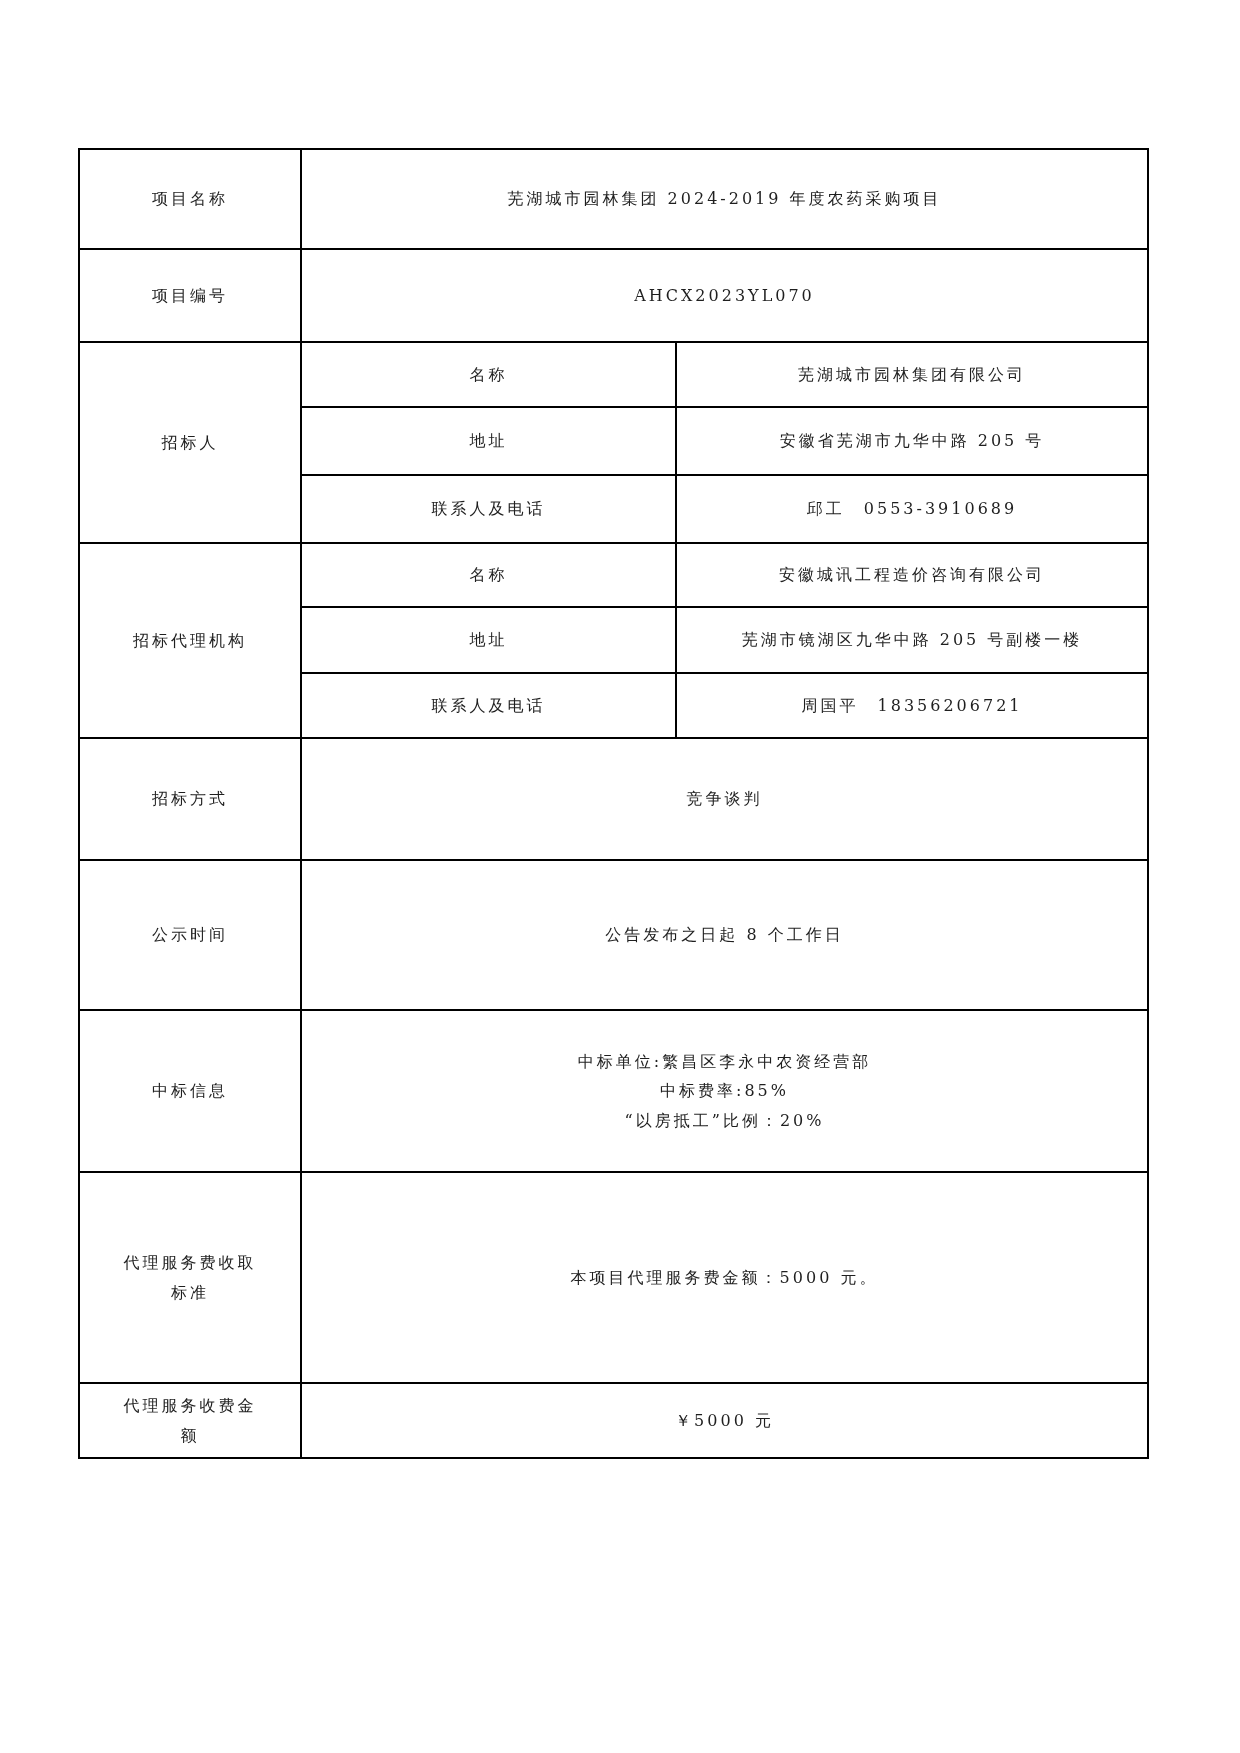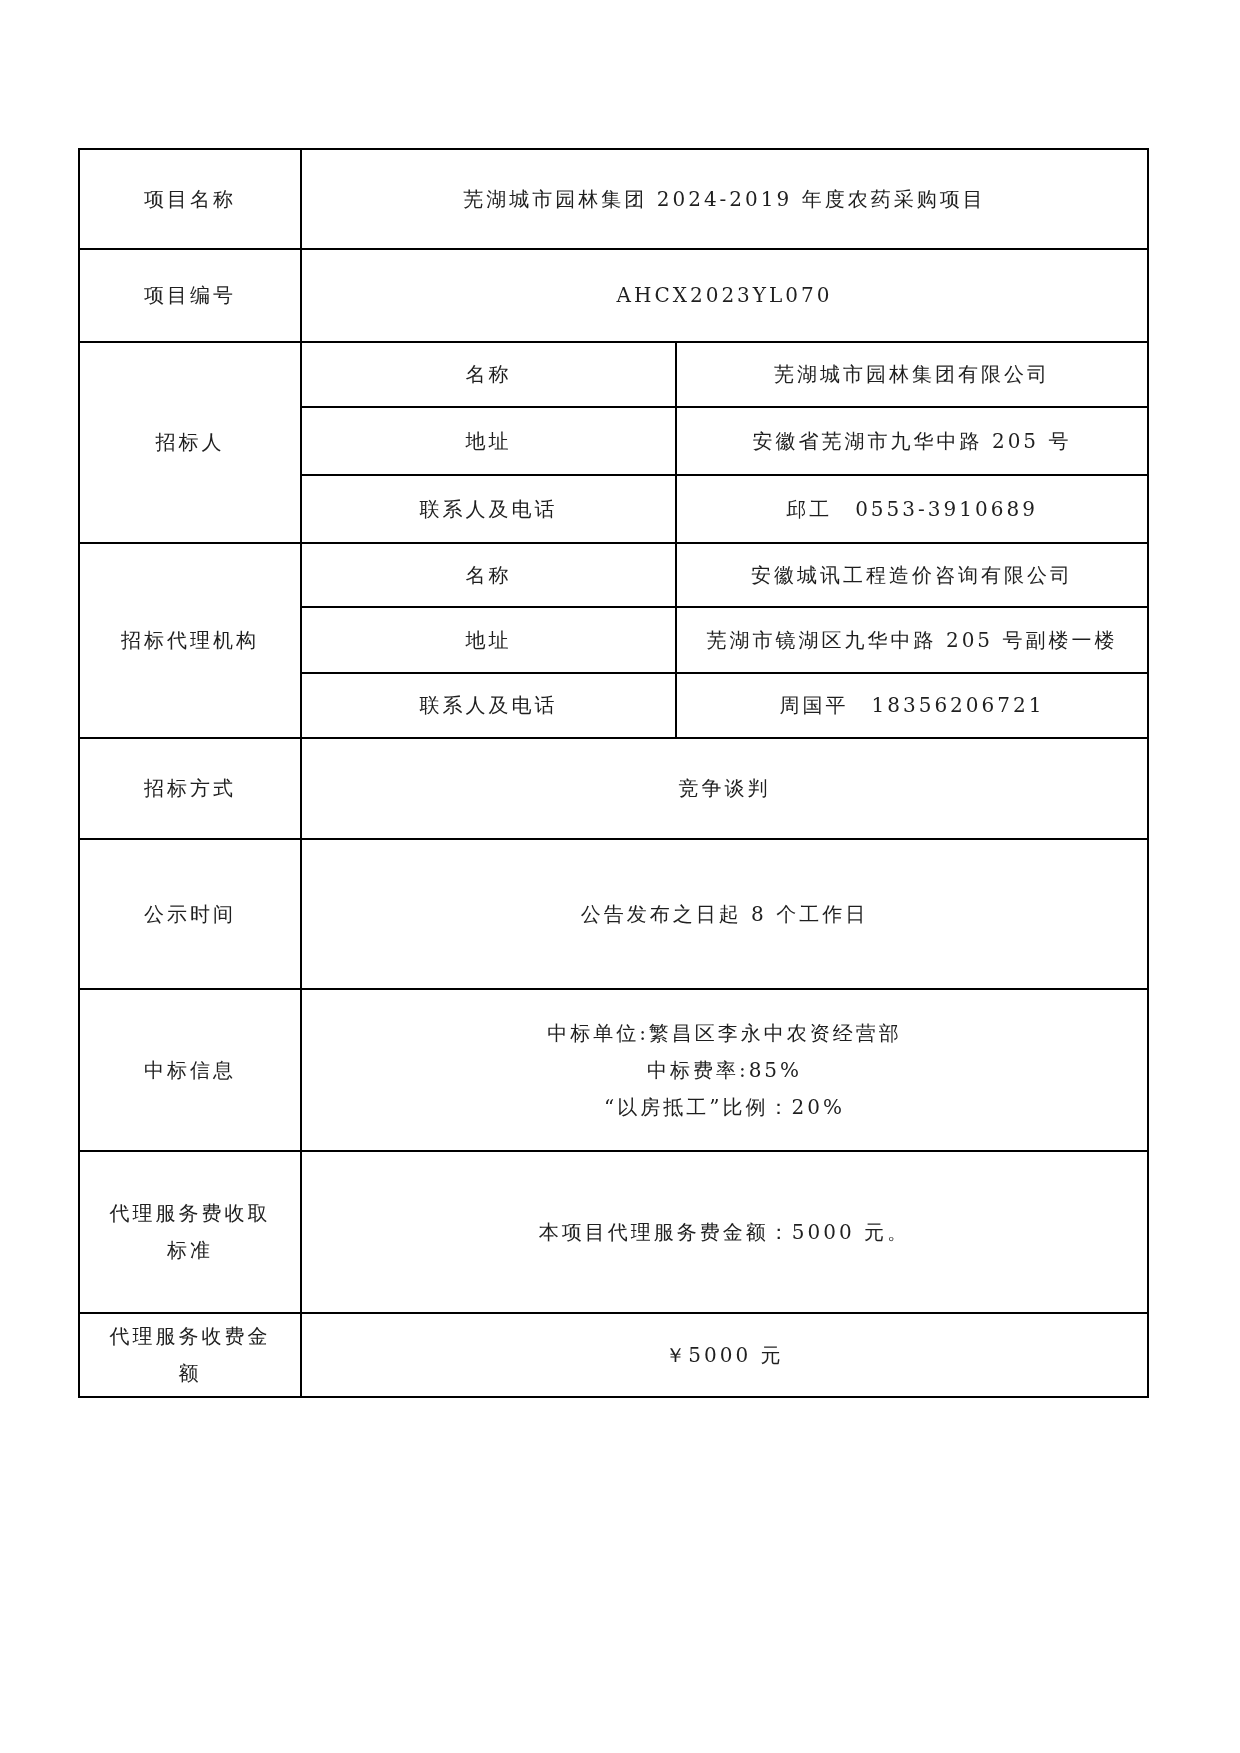--- a/index.html
+++ b/index.html
@@ -21,21 +21,21 @@
     left: 78px;
     top: 148px;
     width: 1069px;
     border-collapse: collapse;
     table-layout: fixed;
   }
   table.info-table td {
     border: 2px solid #000000;
     text-align: center;
     vertical-align: middle;
-    font-size: 20px;
+    font-size: 16px;
     letter-spacing: 3px;
     line-height: 1.85;
     padding: 4px 8px;
     white-space: pre-line;
     color: #1f1f1f;
   }
   col.c1 { width: 222px; }
   col.c2 { width: 375px; }
   col.c3 { width: 472px; }
 </style>
@@ -82,38 +82,38 @@
     </tr>
     <tr style="height:66px">
       <td>地址</td>
       <td>芜湖市镜湖区九华中路 205 号副楼一楼</td>
     </tr>
     <tr style="height:65px">
       <td>联系人及电话</td>
       <td>周国平　18356206721</td>
     </tr>
 
-    <tr style="height:101px">
+    <tr style="height:122px">
       <td>招标方式</td>
       <td colspan="2">竞争谈判</td>
     </tr>
 
     <tr style="height:150px">
       <td>公示时间</td>
       <td colspan="2">公告发布之日起 8 个工作日</td>
     </tr>
 
     <tr style="height:162px">
       <td>中标信息</td>
       <td colspan="2">中标单位:繁昌区李永中农资经营部
 中标费率:85%
 “以房抵工”比例：20%</td>
     </tr>
 
-    <tr style="height:162px">
+    <tr style="height:211px">
       <td>代理服务费收取
 标准</td>
       <td colspan="2">本项目代理服务费金额：5000 元。</td>
     </tr>
 
     <tr style="height:75px">
       <td>代理服务收费金
 额</td>
       <td colspan="2">￥5000 元</td>
     </tr>

